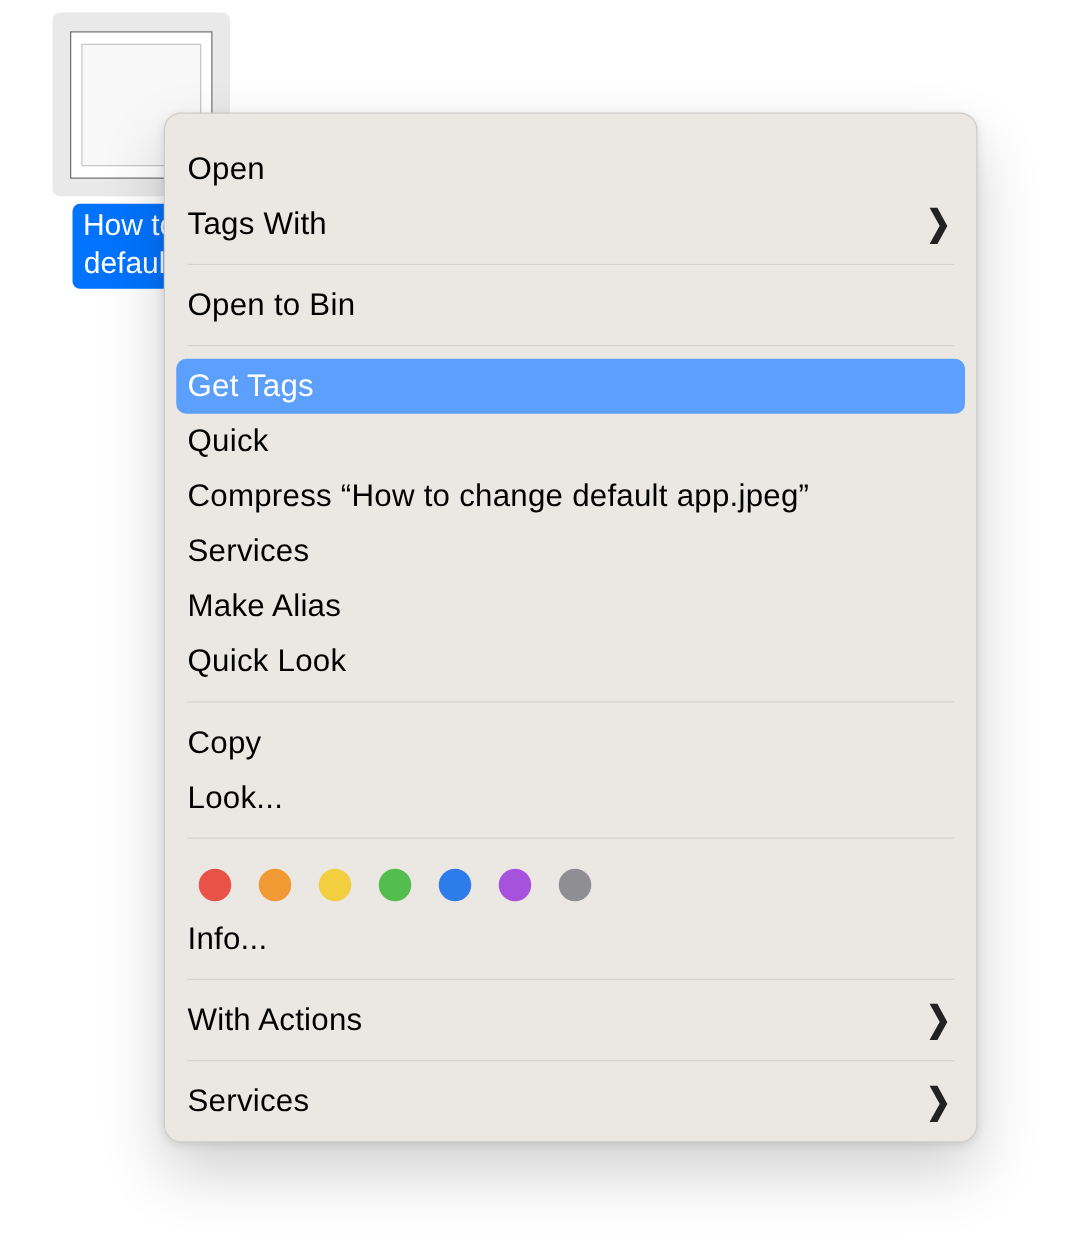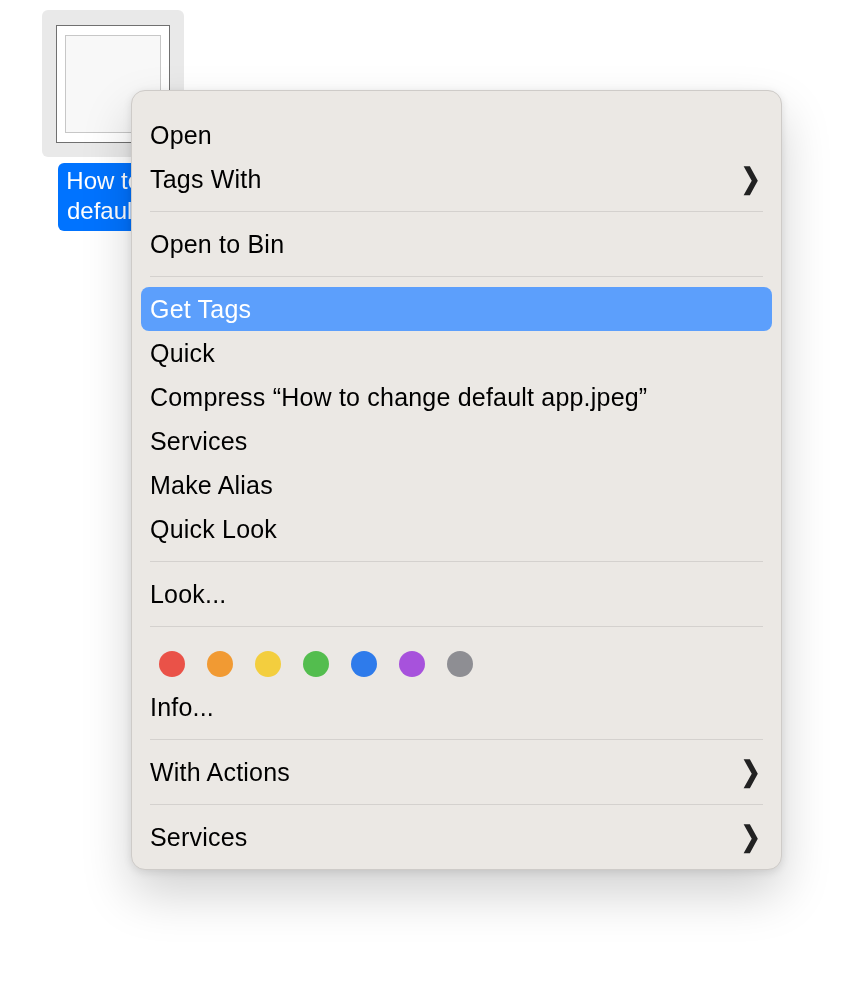--- a/index.html
+++ b/index.html
@@ -164,20 +164,23 @@
   <div class="menu-item">
     <span>Make Alias</span>
   </div>
   <div class="menu-item">
     <span>Quick Look</span>
   </div>
 
   <div class="menu-sep"></div>
 
   <div class="menu-item">
+    <span>Copy</span>
+  </div>
+  <div class="menu-item">
     <span>Look...</span>
   </div>
 
   <div class="menu-sep"></div>
 
   <div class="tags-row">
     <div class="tag-dot" style="background: rgb(234, 82, 72);"></div>
     <div class="tag-dot" style="background: rgb(241, 154, 51);"></div>
     <div class="tag-dot" style="background: rgb(243, 206, 62);"></div>
     <div class="tag-dot" style="background: rgb(83, 189, 78);"></div>

